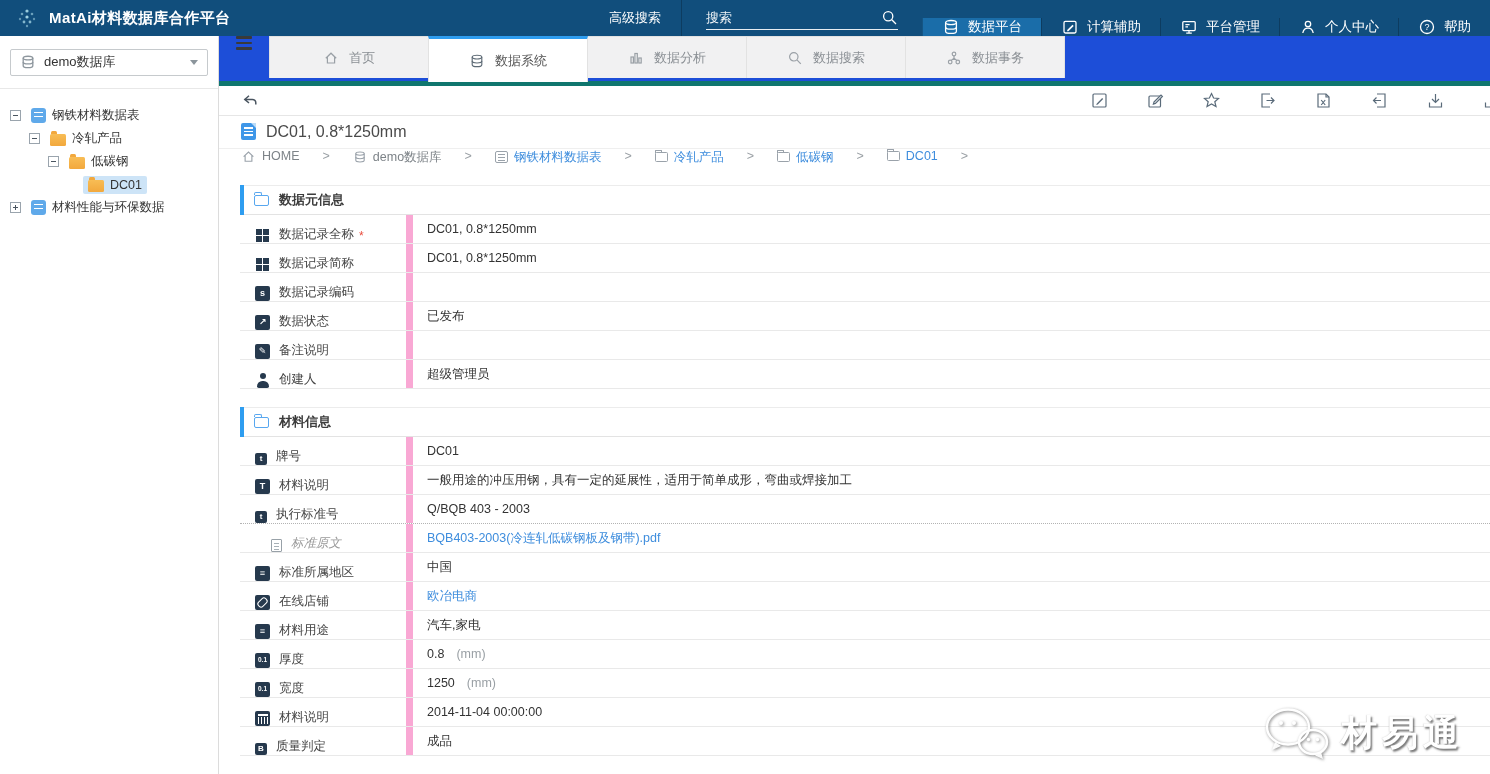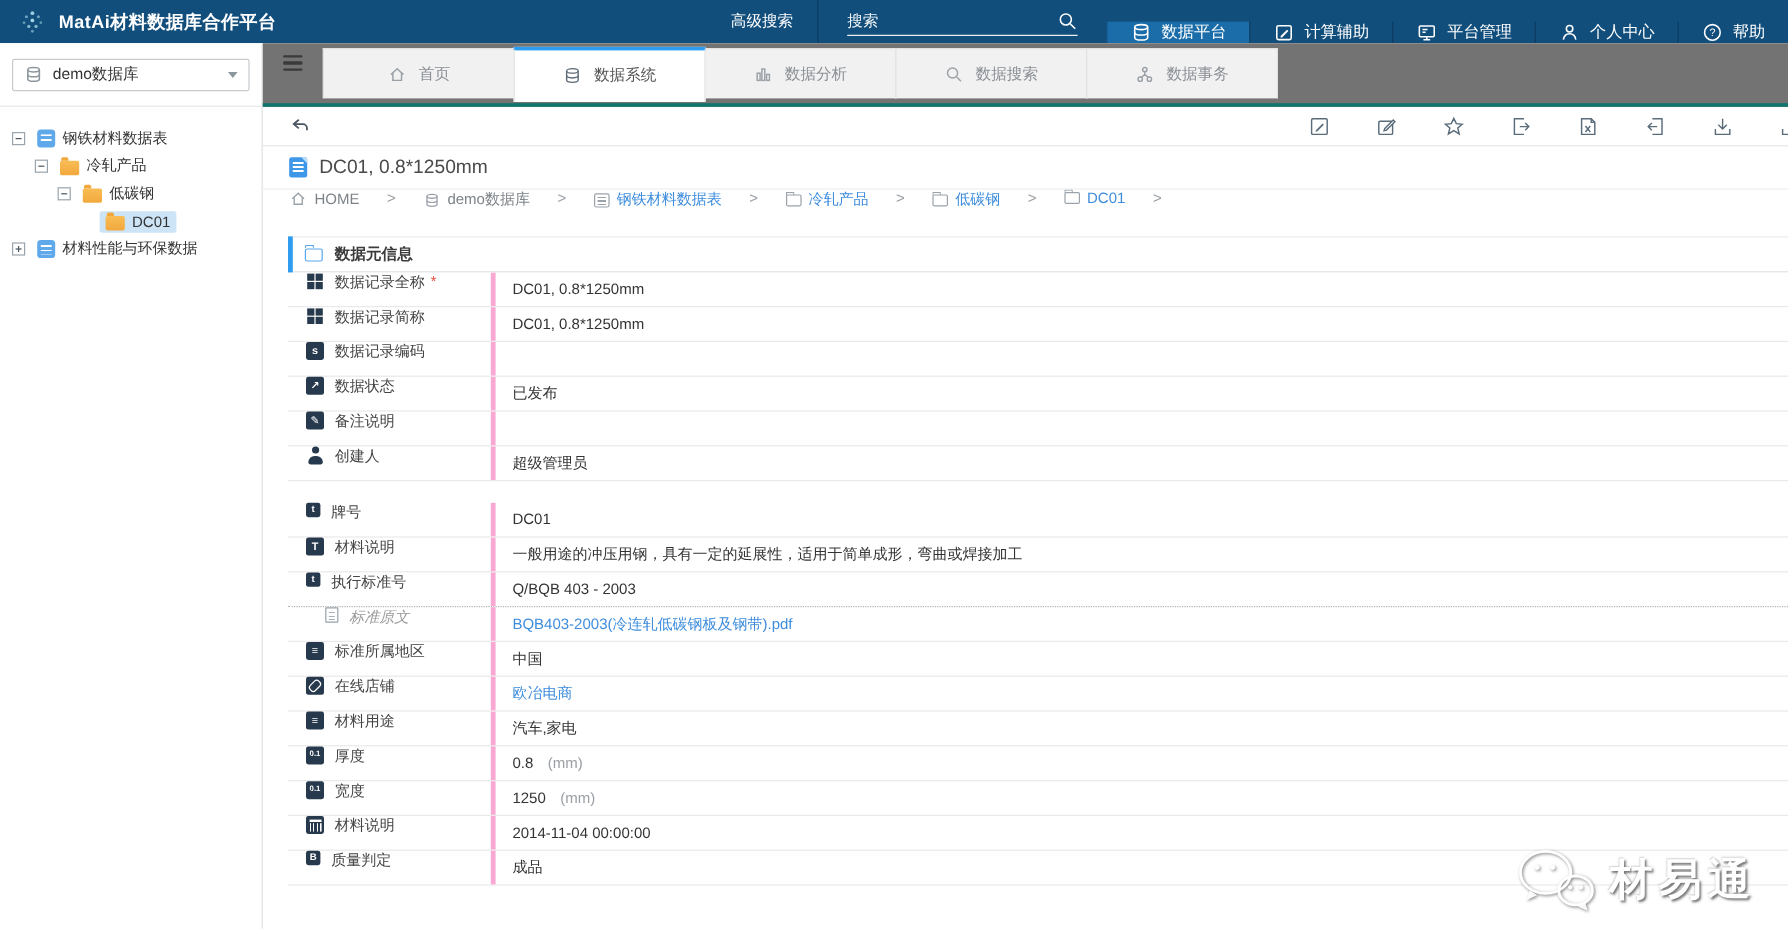--- a/index.html
+++ b/index.html
@@ -34,21 +34,21 @@
   .exp.plus::after{content:"";position:absolute;top:2px;bottom:2px;left:4px;width:1px;background:#4a5560}
   .exp-spacer{width:11px;flex:none}
   .t-table{width:15px;height:15px;flex:none;border-radius:3px;background:#5fa9ea;position:relative}
   .t-table::before{content:"";position:absolute;left:3px;right:3px;top:4px;height:8px;
     background:repeating-linear-gradient(180deg,#fff 0 1.5px,transparent 1.5px 4px)}
   .t-folder{width:16px;height:12px;flex:none;background:linear-gradient(#f8bd55,#f2a83d);border-radius:1.5px;position:relative;margin-top:2px}
   .t-folder::before{content:"";position:absolute;top:-3px;left:1px;width:6px;height:3px;background:#f2a83d;border-radius:1.5px 1.5px 0 0}
 
   
   .main{flex:1;min-width:0;display:flex;flex-direction:column;position:relative;background:#fff}
-  .tabbar{height:53px;border-bottom:3px solid #0f766e;display:flex;align-items:center;background:#737373}
+  .tabbar{height:53px;border-bottom:5px solid #0f766e;display:flex;align-items:flex-start;background:#1d4ed8}
   .burger{display:flex;flex-direction:column;gap:3px;margin:0 17px 17px 17px;cursor:pointer}
   .burger i{width:16px;height:2.5px;background:#3a3a3a;border-radius:1px}
   .tab{width:160px;height:42px;flex:none;background:#f1f1f2;border:1px solid #e2e2e2;border-bottom:none;
     display:flex;align-items:center;justify-content:center;gap:10px;font-size:13px;color:#8a8f94;cursor:pointer;margin-left:-1px}
   .tab:first-of-type{margin-left:0}
   .tab.active{background:#fff;height:46px;border-top:3px solid #2e9df0;color:#555;margin-bottom:-1px;position:relative;z-index:2}
 
   .toolbar{height:33px;border-bottom:1px solid #e6e6e6;display:flex;align-items:center;overflow:hidden}
   .back{margin-left:22px;display:flex;cursor:pointer}
   .tools{margin-left:auto;display:flex;align-items:center;gap:37px;margin-right:-11px}
@@ -74,21 +74,21 @@
   .content{flex:1;padding:8px 0 0 21px}
   .section{margin-bottom:18px}
   .sec-head{height:30px;display:flex;align-items:center;gap:10px;padding-left:14px;position:relative;
     border-top:1px solid #ececec;border-bottom:1px solid #e3e3e3;cursor:pointer;background:#fff}
   .sec-head::before{content:"";position:absolute;left:0;top:-1px;bottom:-1px;width:4px;background:#2e9df0}
   .sec-title{font-size:13px;font-weight:bold;color:#3c3c3c}
   .sec-folder{width:15px;height:11px;border:1.5px solid #58a7ef;border-radius:2px;position:relative;flex:none}
   .sec-folder::before{content:"";position:absolute;top:-4px;left:-1.5px;width:6px;height:2.5px;border:1.5px solid #58a7ef;border-bottom:none;border-radius:2px 2px 0 0}
 
   .frow{display:flex;align-items:stretch;min-height:29px;border-bottom:1px solid #e9e9e9;font-size:12.5px}
-  .fl{width:173px;flex:none;display:flex;align-items:flex-start;padding-left:15px;border-right:4px solid #f9a8d4;color:#444}
+  .fl{width:173px;flex:none;display:flex;align-items:flex-end;padding-left:15px;border-right:7px solid #f9a8d4;color:#444}
   .frow-sub .fl{padding-left:31px;color:#999;font-style:italic}
   .fv{flex:1;display:flex;align-items:center;gap:12px;padding-left:14px;color:#333}
   .unit{color:#9aa0a5}
   .link{color:#3e8ddd;cursor:pointer}
   .req{color:#e84c3d;margin-left:5px;font-size:12px}
   .bb-dotted{border-bottom:1px dotted #b3b3b3}
 
   
   .fi{width:15px;height:15px;flex:none;display:inline-flex;align-items:center;justify-content:center;margin-right:9px;position:relative;line-height:1}
   .fi-dark{background:#26394d;color:#fff;border-radius:2px;font-size:9px;font-weight:bold}
@@ -442,20 +442,24 @@
                 <span class="fi fi-person"></span>
                 <span>创建人</span>
               </div>
               <div class="fv">
                 <span>超级管理员</span>
               </div>
             </div>
           </div>
       </div>
       <div class="section">
+        <div class="sec-head">
+          <span class="sec-folder"></span>
+          <span class="sec-title">材料信息</span>
+        </div>
         <div class="rows">
             <div class="frow">
               <div class="fl">
                 <span class="fi fi-dark fi-sm">t</span>
                 <span>牌号</span>
               </div>
               <div class="fv">
                 <span>DC01</span>
               </div>
             </div>

